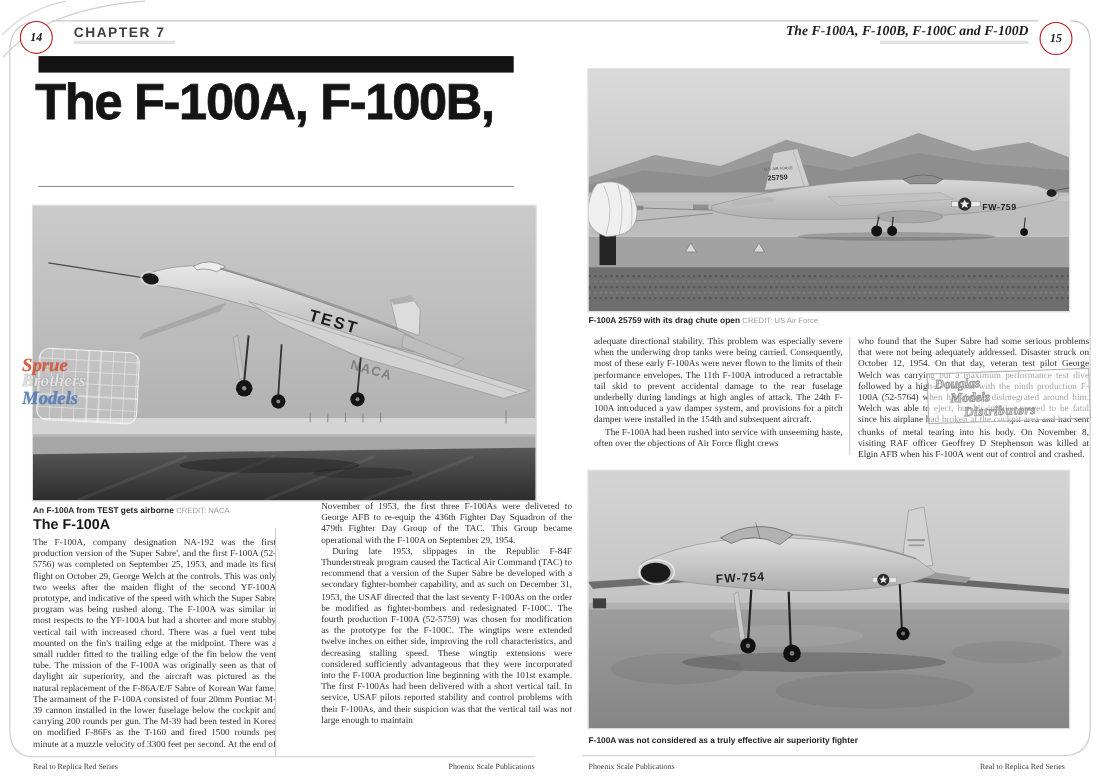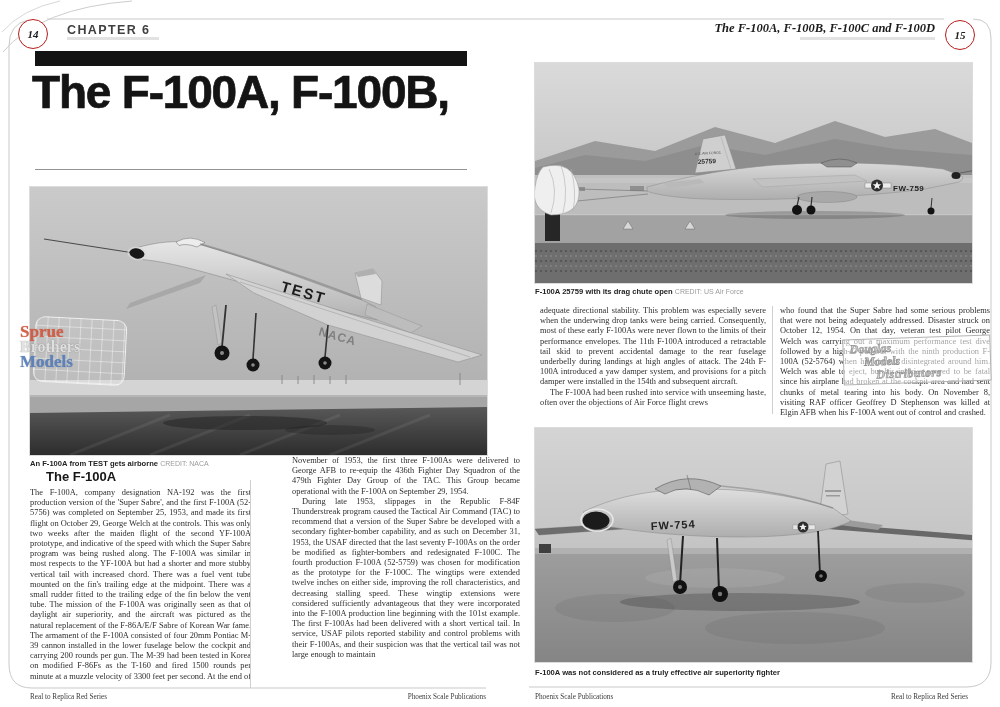--- a/index.html
+++ b/index.html
@@ -18,32 +18,32 @@
   .big-title{position:absolute;left:32px;top:72px;width:445px;font-weight:bold;font-size:46px;line-height:40px;
              letter-spacing:-1.2px;color:#141414;-webkit-text-stroke:0.7px #141414;}
   .title-rule{position:absolute;left:35px;top:169px;width:432px;height:1px;background:#939393;}
   
   .photo{position:absolute;background:#bdbdbd;outline:1px solid #dcdcdc;}
   .photo svg{display:block;}
   
   .caption{position:absolute;font-size:7.6px;line-height:9px;color:#242424;}
   .cap-b{font-weight:bold;}
   .cap-credit{font-weight:normal;color:#9b9b9b;font-size:7px;}
-  .section-heading{position:absolute;left:46px;top:469px;font-size:13px;font-weight:bold;color:#161616;}
+  .section-heading{position:absolute;left:30px;top:469px;font-size:13px;font-weight:bold;color:#161616;}
   .body-col{position:absolute;font-family:"Liberation Serif",serif;font-size:8.4px;line-height:10.2px;
             color:#2e2e2e;text-align:justify;}
   .body-col p{margin:0;}
   .body-col p + p{text-indent:10px;}
   .col-divider{position:absolute;width:1px;background:#cfcfcf;}
   
   .footer-text{position:absolute;font-family:"Liberation Serif",serif;font-size:7.2px;color:#3a3a3a;z-index:4;}
   .ft-right{text-align:right;}
   
   .wm-sprue{position:absolute;left:20px;top:324px;z-index:6;line-height:15px;
-            font-family:"Liberation Serif",serif;font-weight:bold;}
+            font-family:"Liberation Serif",serif;font-weight:bold;font-style:italic;}
   .wm-sprue .grid{position:absolute;left:14px;top:-6px;width:90px;height:64px;border-radius:10px;
             border:1px solid rgba(255,255,255,.55);transform:rotate(3deg);
             background:
               repeating-linear-gradient(0deg, rgba(255,255,255,.4) 0 1px, transparent 1px 11px),
               repeating-linear-gradient(90deg, rgba(255,255,255,.4) 0 1px, transparent 1px 11px),
               rgba(255,255,255,.15);}
   .wm-sprue div{position:relative;}
   .wm-word1{font-size:17px;color:rgba(216,92,65,.85);text-shadow:0 0 1px rgba(150,40,20,.6);}
   .wm-word2{font-size:16px;color:rgba(245,245,245,.85);text-shadow:0 0 1px rgba(90,90,90,.9);}
   .wm-word3{font-size:17px;color:rgba(91,132,192,.85);text-shadow:0 0 1px rgba(40,70,120,.6);}
@@ -65,21 +65,21 @@
     <path d="M 132 1 Q 40 8 3 52" fill="none" stroke="#cdcdcd" stroke-width="1"></path>
     <path d="M 60 1 Q 22 9 2 32" fill="none" stroke="#d8d8d8" stroke-width="1"></path>
     <path d="M 47 19 H 944" fill="none" stroke="#c9c9c9" stroke-width="1"></path>
     <path d="M 973 19 Q 991 19 991 38 L 991 662 Q 991 687 966 687 L 529 687" fill="none" stroke="#c9c9c9" stroke-width="1"></path>
     <path d="M 486 688 H 32 Q 9 688 9 664 L 9 46 Q 9 24 28 20" fill="none" stroke="#c9c9c9" stroke-width="1"></path>
   </svg>
 
   <div class="page-badge" style="left:18px;top:19px;">
     <span>14</span>
   </div>
-  <div class="chapter">CHAPTER 6</div>
+  <div class="chapter">CHAPTER 7</div>
   <div class="soft-underline" style="left:67px;top:37px;width:92px;"></div>
 
   <div class="title-bar"></div>
   <div class="big-title">
     <div>The F-100A, F-100B,</div>
   </div>
   <div class="title-rule"></div>
 
   <div class="photo" style="left:30px;top:187px;width:457px;height:268px;">
     <svg width="457" height="268" viewBox="0 0 457 268">

